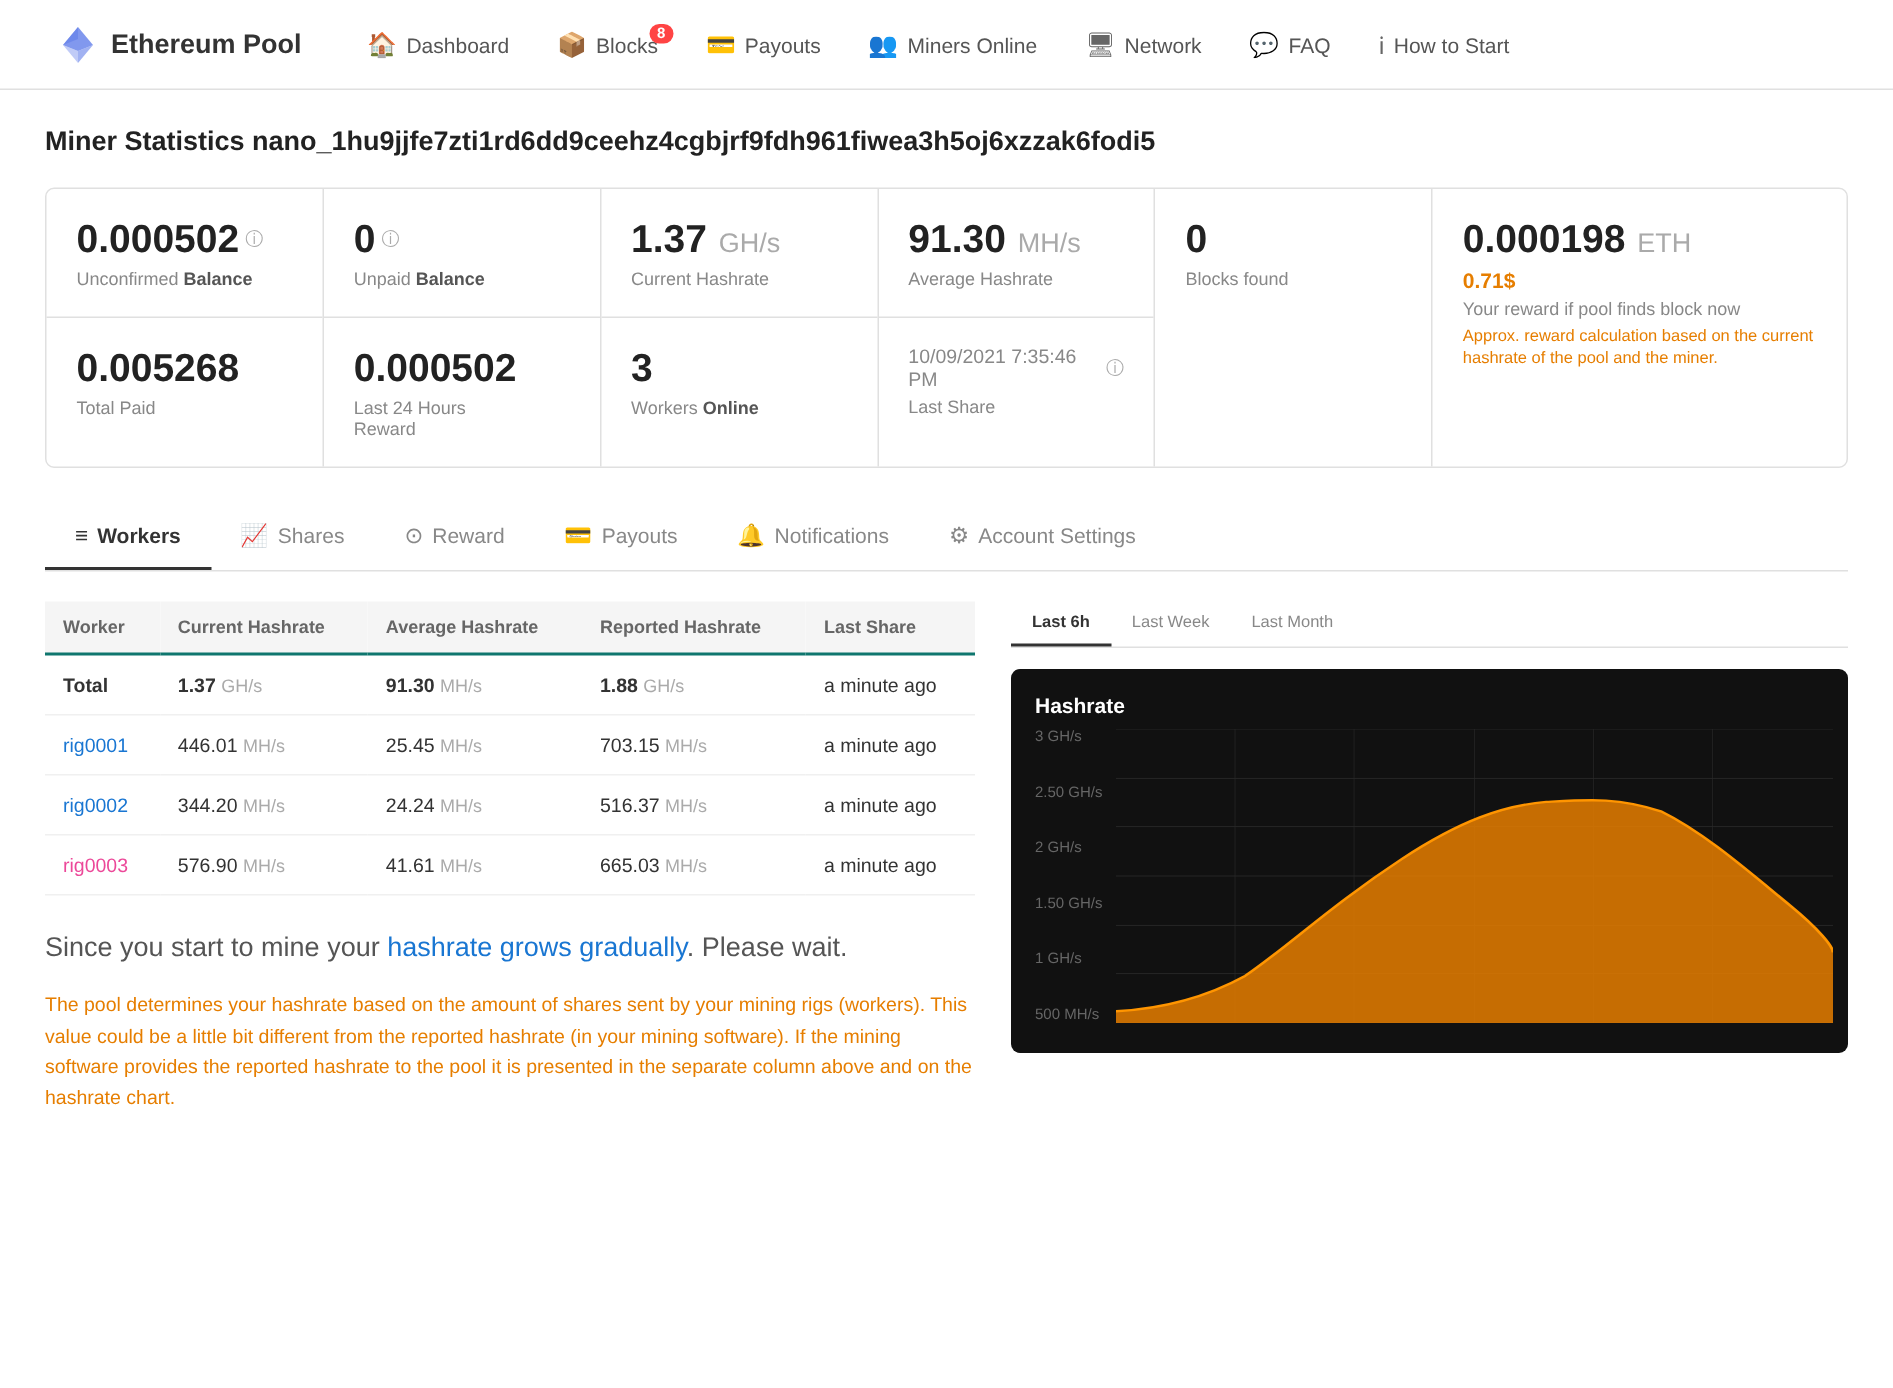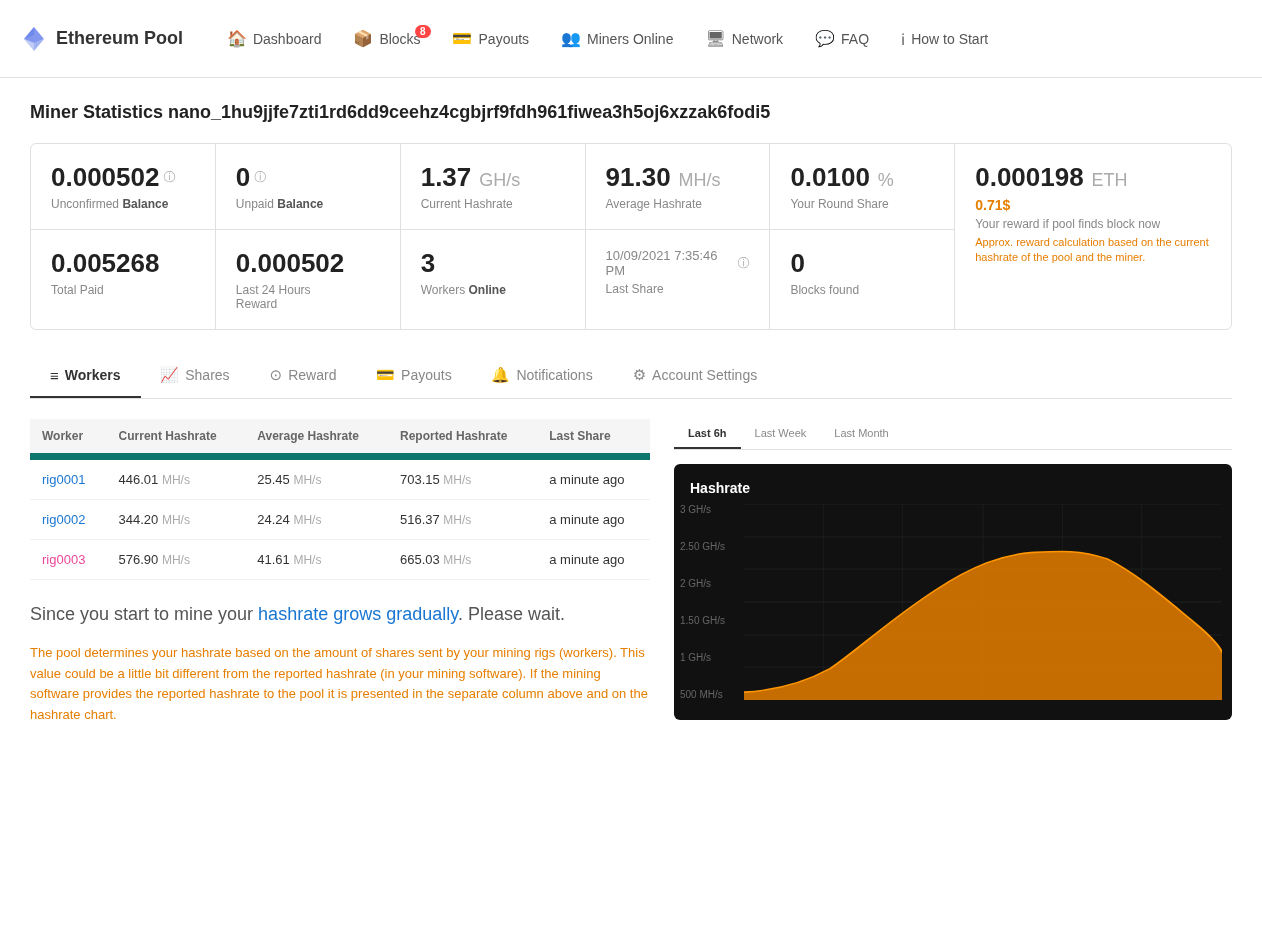--- a/index.html
+++ b/index.html
@@ -1,21 +1,21 @@
 <!DOCTYPE html>
 <html><head>
   <meta charset="utf-8">
   <style>
     * { box-sizing: border-box; margin: 0; padding: 0; }
     body { font-family: 'Segoe UI', Arial, sans-serif; background: #fff; color: #333; font-size: 14px; }
 
     
     .navbar {
-      display: flex; align-items: center; padding: 0 20px;
-      border-bottom: 1px solid #e0e0e0; height: 78px;
+      display: flex; align-items: center; padding: 0 38px;
+      border-bottom: 1px solid #e0e0e0; height: 60px;
     }
     .navbar-brand { display: flex; align-items: center; gap: 8px; font-size: 18px; font-weight: 700; color: #333; margin-right: 30px; }
     .brand-icon { width: 28px; height: 28px; }
     .nav-items { display: flex; align-items: center; gap: 4px; flex: 1; }
     .nav-item {
       display: flex; align-items: center; gap: 6px; padding: 8px 14px;
       color: #555; text-decoration: none; font-size: 14px; cursor: pointer;
       position: relative; border-radius: 4px;
     }
     .nav-badge {
@@ -55,21 +55,21 @@
 
     
     .content-area { display: flex; gap: 24px; }
     .left-panel { flex: 0 0 620px; }
     .right-panel { flex: 1; }
 
     
     .workers-table { width: 100%; border-collapse: collapse; margin-bottom: 20px; }
     .workers-table th {
       background: #f5f5f5; padding: 10px 12px; text-align: left;
-      font-size: 12px; font-weight: 600; color: #666; border-bottom: 7px solid #0f766e;
+      font-size: 12px; font-weight: 600; color: #666; border-bottom: 2px solid #0f766e;
     }
     .workers-table td { padding: 12px; font-size: 13px; border-bottom: 1px solid #f0f0f0; }
     .val-gray { color: #aaa; font-size: 12px; }
 
     .info-text { font-size: 18px; color: #555; line-height: 1.6; margin-bottom: 14px; }
     .info-text a { color: #1976d2; text-decoration: none; }
     .info-text-orange { font-size: 13px; color: #e67e00; line-height: 1.6; }
 
     
     .chart-tabs { display: flex; gap: 0; margin-bottom: 14px; border-bottom: 1px solid #e0e0e0; }
@@ -77,21 +77,21 @@
     .chart-tab.active { color: #333; border-bottom: 2px solid #333; font-weight: 600; }
 
     .chart-container {
       background: #111; border-radius: 6px; padding: 16px;
       height: 256px; position: relative; overflow: hidden;
     }
     .chart-title { color: #fff; font-size: 14px; font-weight: 600; margin-bottom: 8px; }
     .chart-y-labels {
       position: absolute; left: 0; top: 40px; bottom: 20px;
       display: flex; flex-direction: column; justify-content: space-between;
-      padding: 0 6px; font-size: 10px; color: #666;
+      padding: 0 16px; font-size: 10px; color: #666;
     }
     .chart-area { position: absolute; left: 70px; right: 10px; top: 40px; bottom: 20px; }
     .chart-svg { width: 100%; height: 100%; }
   </style>
 </head>
 <body>
 
 <nav class="navbar">
   <div class="navbar-brand">
     <svg class="brand-icon" viewBox="0 0 28 28">
@@ -202,27 +202,20 @@
       <div class="stat-cell">
         <div style="display:flex;align-items:center;gap:4px;">
           <span style="font-size:13px;color:#888;">10/09/2021 7:35:46 PM</span>
           <span class="stat-info-icon">ⓘ</span>
         </div>
         <div class="stat-label">Last Share</div>
       </div>
     </div>
 
     <div class="stat-col">
-      <div class="stat-cell">
-        <div>
-          <span class="stat-value">0.0100</span>
-          <span class="stat-value-unit">%</span>
-        </div>
-        <div class="stat-label">Your Round Share</div>
-      </div>
       <div class="stat-cell">
         <div class="stat-value">0</div>
         <div class="stat-label">Blocks found</div>
       </div>
     </div>
 
     <div class="stat-col stat-col-wide">
       <div class="stat-cell" style="flex:1;">
         <div>
           <span class="stat-value">0.000198</span>
@@ -270,20 +263,27 @@
         <thead>
           <tr>
             <th>Worker</th>
             <th>Current Hashrate</th>
             <th>Average Hashrate</th>
             <th>Reported Hashrate</th>
             <th>Last Share</th>
           </tr>
         </thead>
         <tbody id="workers-tbody">
+            <tr>
+    <td><strong>Total</strong></td>
+    <td><strong>1.37</strong> <span class="val-gray">GH/s</span></td>
+    <td><strong>91.30</strong> <span class="val-gray">MH/s</span></td>
+    <td><strong>1.88</strong> <span class="val-gray">GH/s</span></td>
+    <td>a minute ago</td>
+  </tr>
             <tr>
       <td style="color:#1976d2;cursor:pointer;">rig0001</td>
       <td>446.01 <span class="val-gray">MH/s</span></td>
       <td>25.45 <span class="val-gray">MH/s</span></td>
       <td>703.15 <span class="val-gray">MH/s</span></td>
       <td>a minute ago</td>
     </tr>
             <tr>
       <td style="color:#1976d2;cursor:pointer;">rig0002</td>
       <td>344.20 <span class="val-gray">MH/s</span></td>

